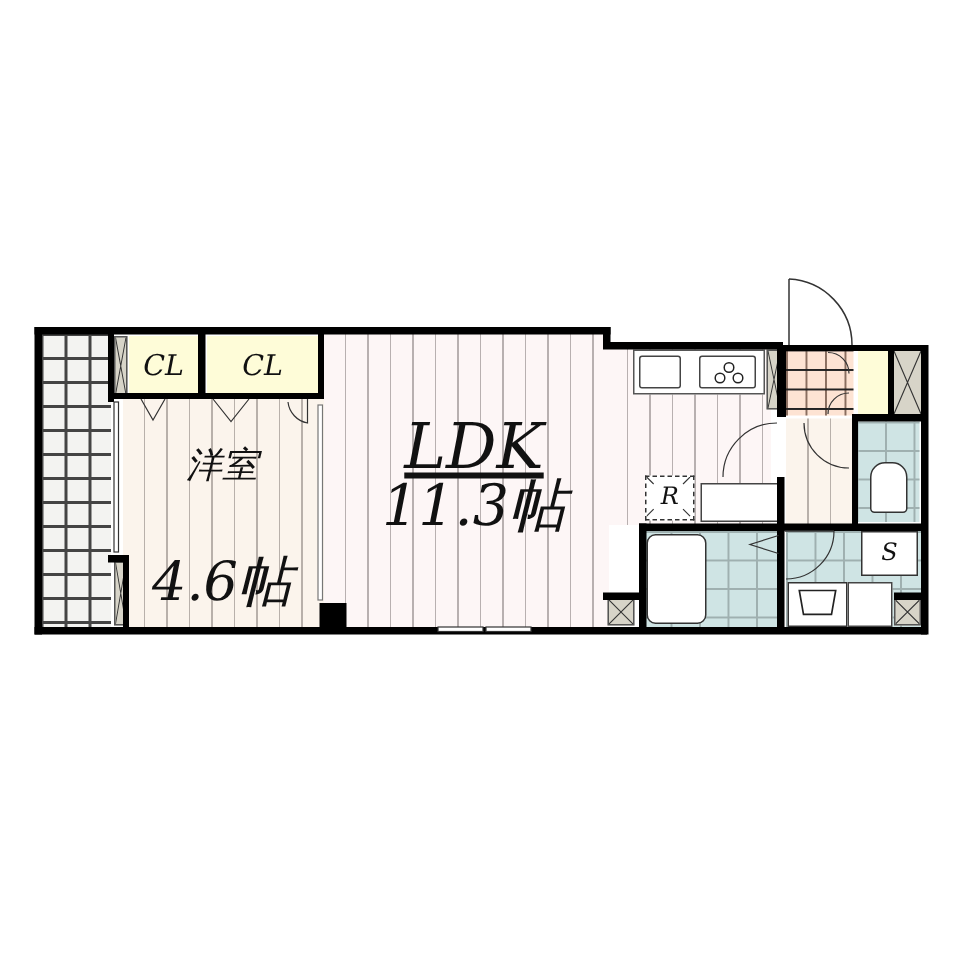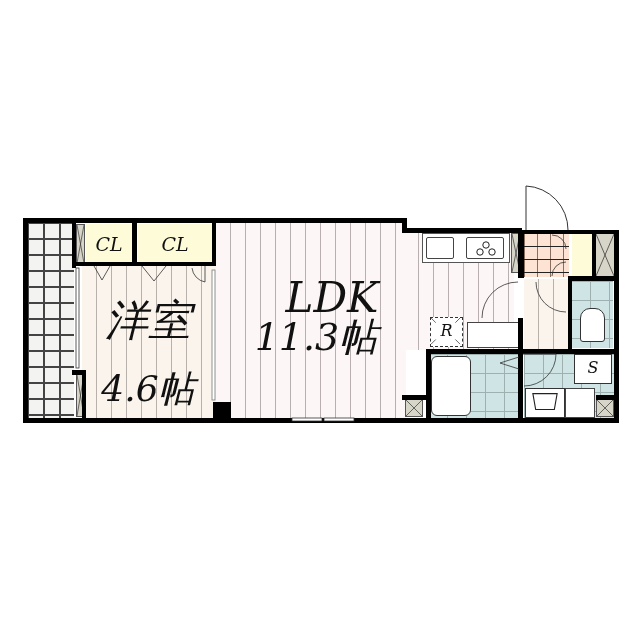--- a/index.html
+++ b/index.html
@@ -158,18 +158,18 @@
     <path d="M518 282 A36 36 0 0 0 482 318" fill="none" stroke="#333" stroke-width="0.8"></path>
 
     <path d="M536 282 A30 30 0 0 0 566 312" fill="none" stroke="#333" stroke-width="0.8"></path>
 
     <line x1="523" y1="354" x2="556" y2="354" stroke="#333" stroke-width="1"></line>
     <path d="M556 354 A32 32 0 0 1 524 386" fill="none" stroke="#333" stroke-width="0.8"></path>
 
     <path d="M519 357 L500 363 L519 369" fill="none" stroke="#333" stroke-width="0.8"></path>
   </svg>
 
-  <div class="label" style="left:88px;top:298px;width:120px;font-size:43px;">洋室</div>
+  <div class="label" style="left:88px;top:298px;width:120px;font-size:24px;">洋室</div>
   <div class="label" style="left:84px;top:338px;width:128px;font-size:36px;margin-top:32px;">4.6帖</div>
-  <div class="label" style="left:252px;top:276px;width:160px;font-size:42px;">LDK</div>
+  <div class="label" style="left:236px;top:276px;width:160px;font-size:42px;text-decoration:underline;">LDK</div>
   <div class="label" style="left:236px;top:318px;width:160px;font-size:38px;">11.3帖</div>
 
 </div>
 
 </body></html>

